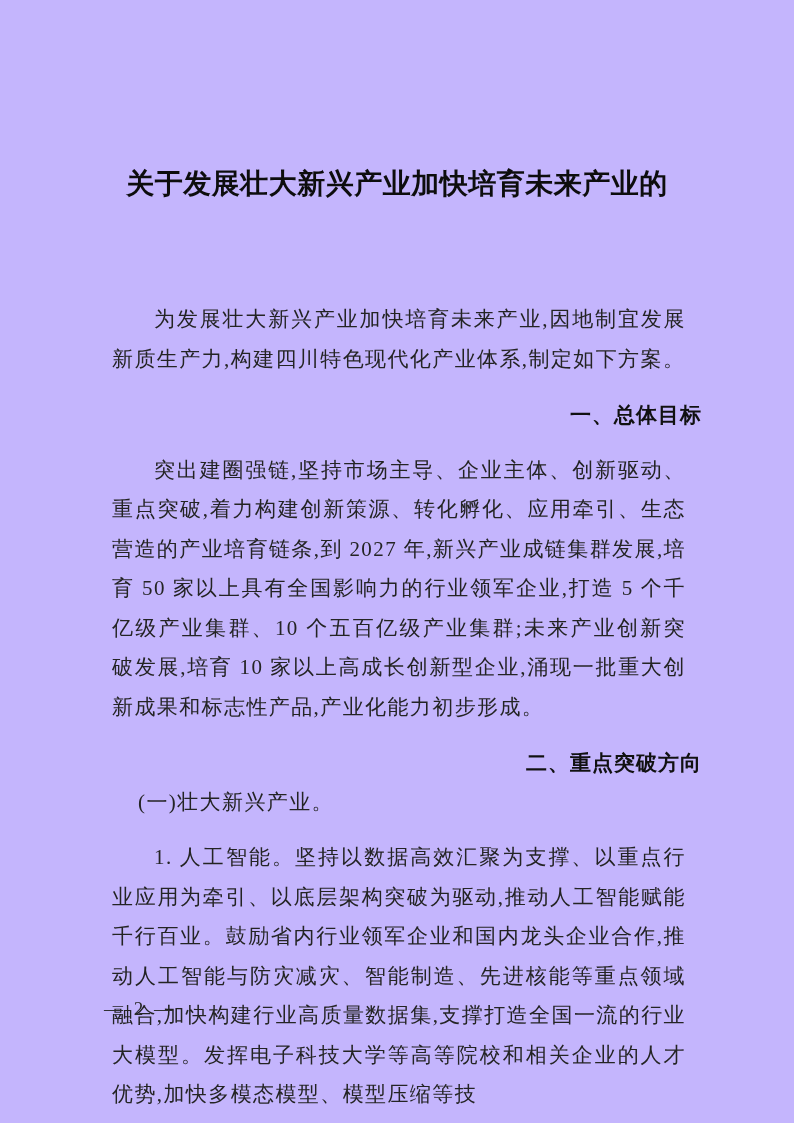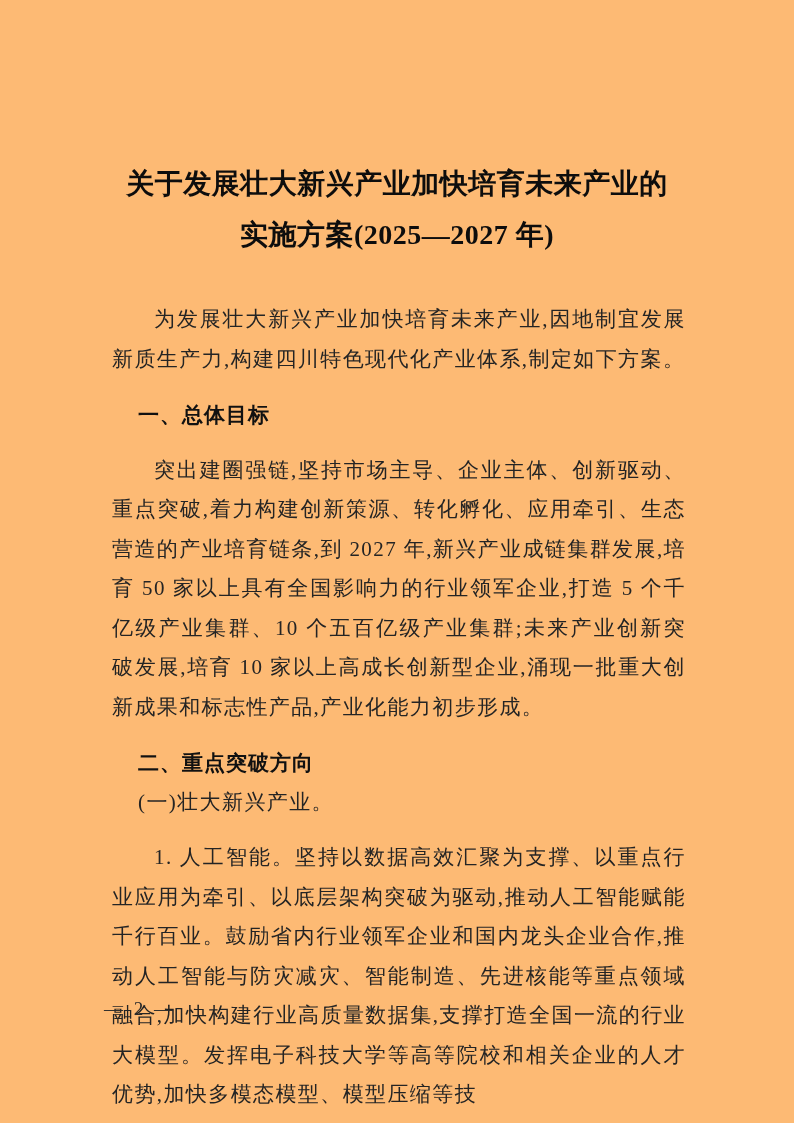--- a/index.html
+++ b/index.html
@@ -4,21 +4,21 @@
 <style>
   html, body {
     margin: 0;
     padding: 0;
     background: #ffffff;
   }
   .page {
     position: relative;
     width: 794px;
     height: 1123px;
-    background: #fdba74;
+    background: #c4b5fd;
     overflow: hidden;
     font-family: "Liberation Serif", "DejaVu Serif", serif;
     color: #1f1f1f;
   }
   .title-block {
     position: absolute;
     top: 158px;
     left: 80px;
     width: 634px;
     text-align: center;
@@ -44,20 +44,21 @@
     text-indent: 2em;
     text-align: justify;
   }
   .heading {
     margin: 0;
     text-indent: 2em;
     font-family: "Liberation Sans", "DejaVu Sans", sans-serif;
     font-weight: bold;
     color: #111111;
     letter-spacing: 1px;
+    text-align: right;
   }
   .subheading {
     margin: 0;
     text-indent: 2em;
     color: #242424;
   }
   .page-number {
     position: absolute;
     left: 104px;
     top: 998px;
@@ -67,21 +68,20 @@
     font-family: "Liberation Serif", "DejaVu Serif", serif;
   }
 </style>
 </head>
 <body>
 
 <div class="page">
 
   <div class="title-block">
     <div>关于发展壮大新兴产业加快培育未来产业的</div>
-    <div>实施方案(2025—2027 年)</div>
   </div>
 
   <div class="content">
     <p class="para">为发展壮大新兴产业加快培育未来产业,因地制宜发展新质生产力,构建四川特色现代化产业体系,制定如下方案。</p>
     <p class="heading">一、总体目标</p>
     <p class="para">突出建圈强链,坚持市场主导、企业主体、创新驱动、重点突破,着力构建创新策源、转化孵化、应用牵引、生态营造的产业培育链条,到 2027 年,新兴产业成链集群发展,培育 50 家以上具有全国影响力的行业领军企业,打造 5 个千亿级产业集群、10 个五百亿级产业集群;未来产业创新突破发展,培育 10 家以上高成长创新型企业,涌现一批重大创新成果和标志性产品,产业化能力初步形成。</p>
     <p class="heading">二、重点突破方向</p>
     <p class="subheading">(一)壮大新兴产业。</p>
     <p class="para">1. 人工智能。坚持以数据高效汇聚为支撑、以重点行业应用为牵引、以底层架构突破为驱动,推动人工智能赋能千行百业。鼓励省内行业领军企业和国内龙头企业合作,推动人工智能与防灾减灾、智能制造、先进核能等重点领域融合,加快构建行业高质量数据集,支撑打造全国一流的行业大模型。发挥电子科技大学等高等院校和相关企业的人才优势,加快多模态模型、模型压缩等技</p>
   </div>

